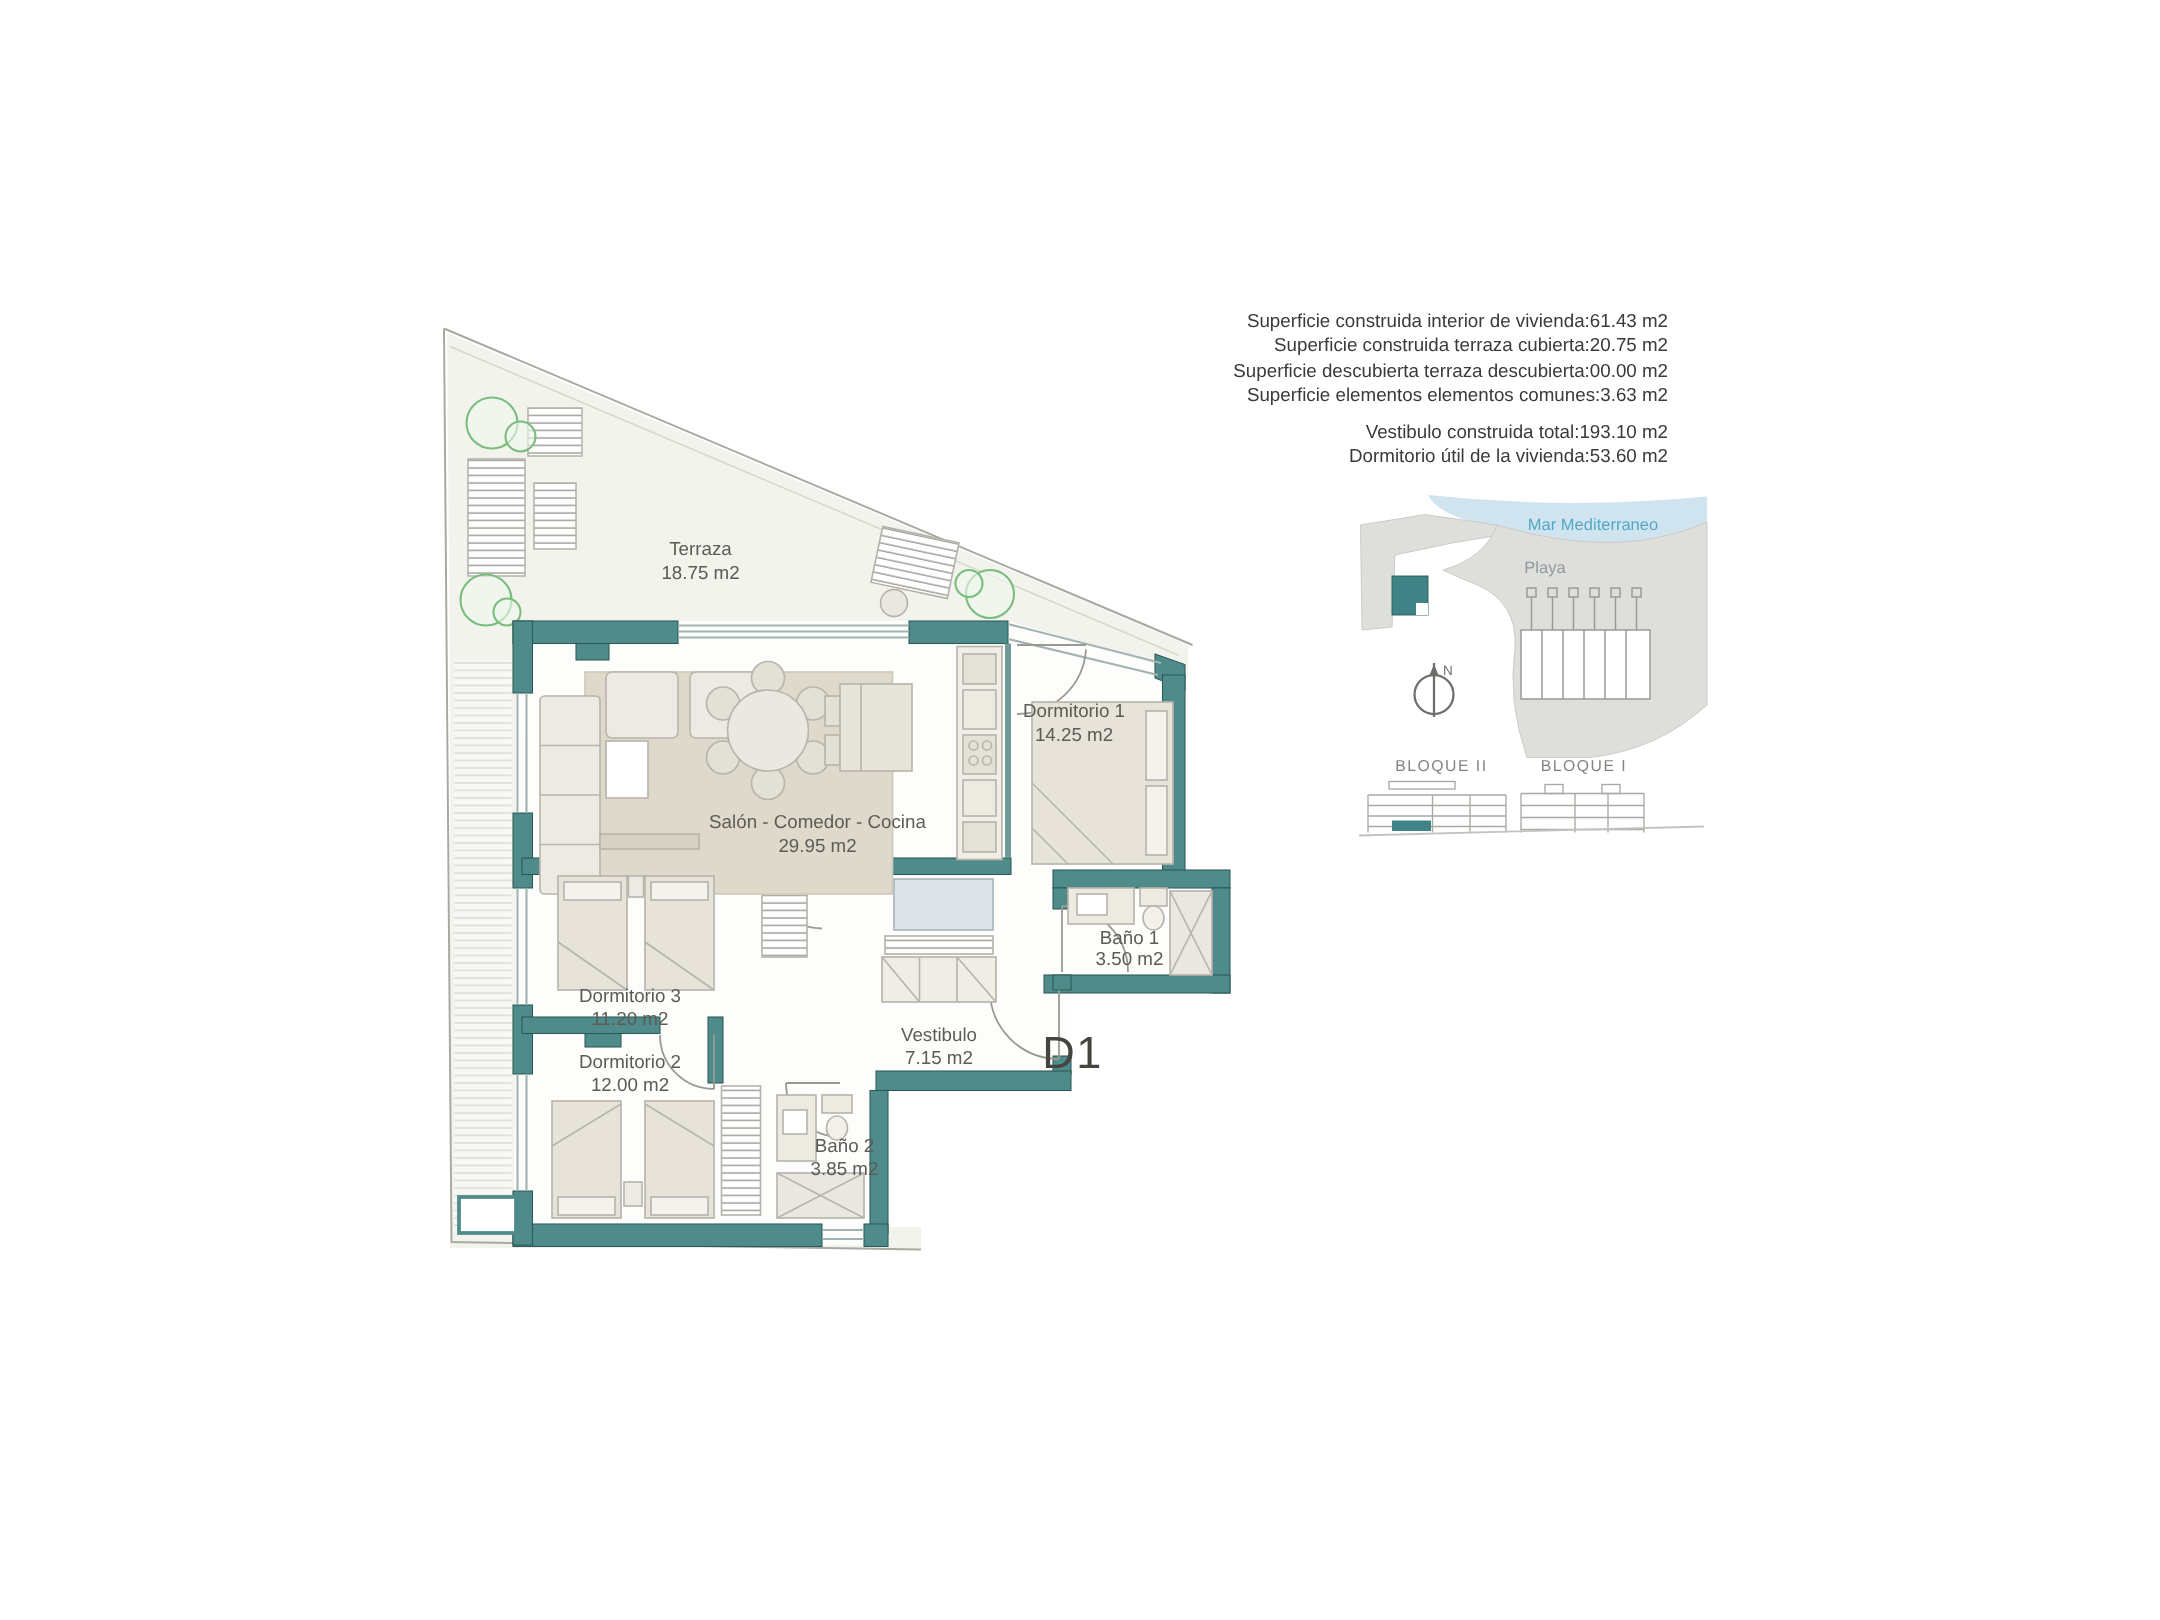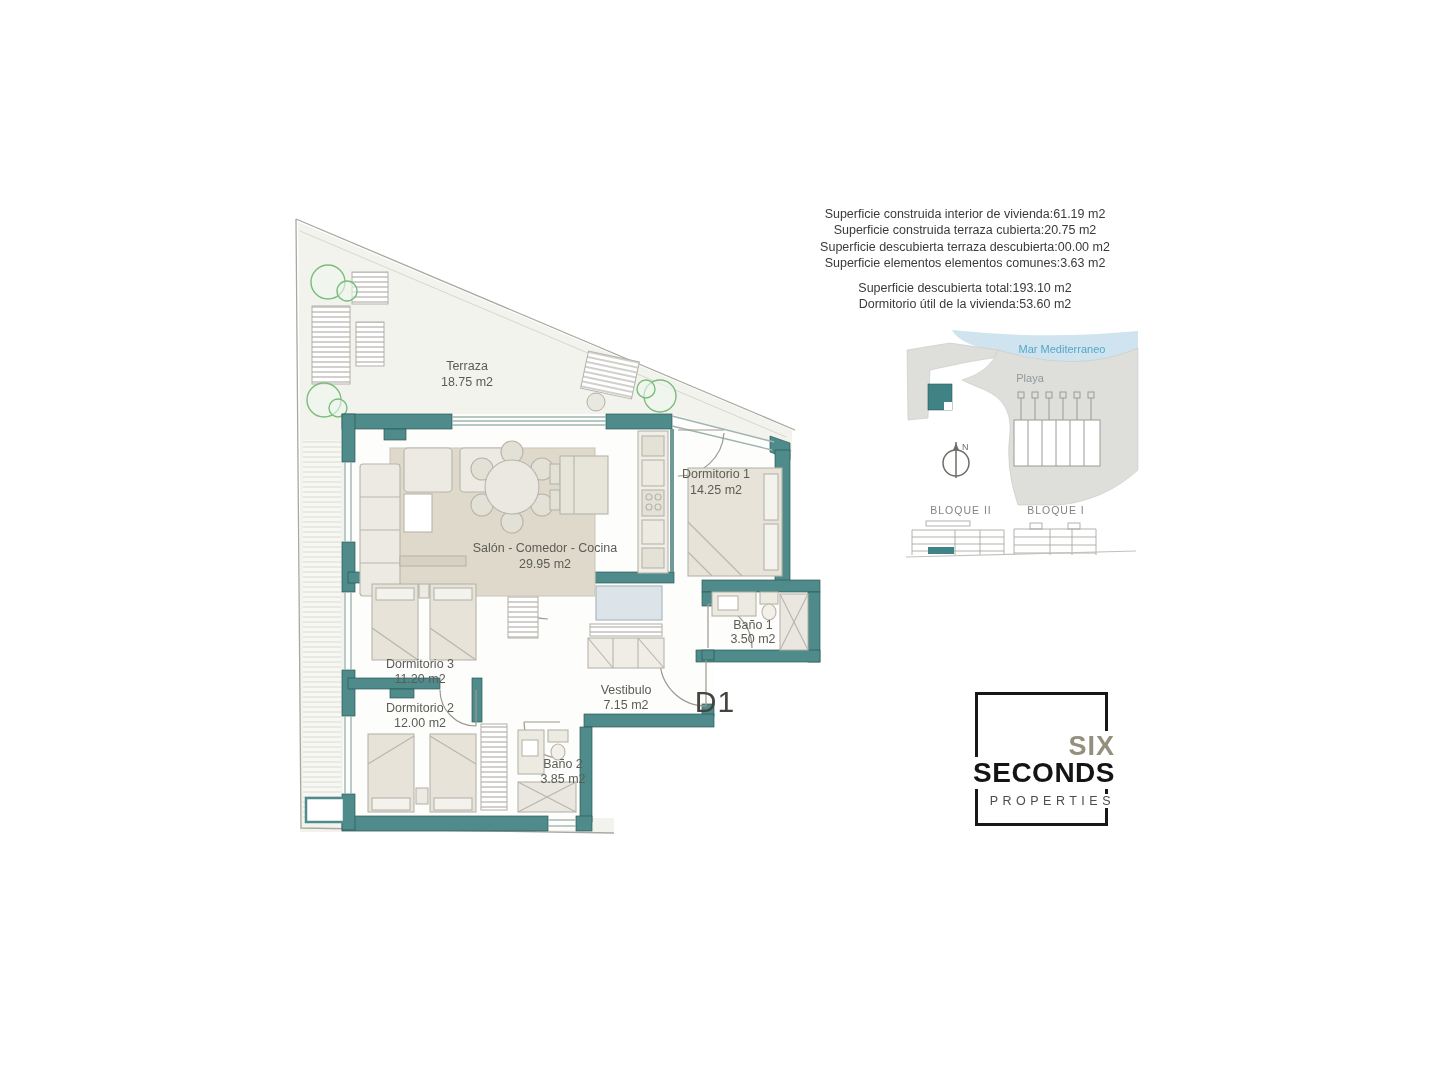--- a/index.html
+++ b/index.html
@@ -3,21 +3,21 @@
 <meta charset="utf-8">
 <style>
   html,body{margin:0;padding:0;background:#ffffff;}
   .page{position:relative;width:1440px;height:1080px;background:#ffffff;overflow:hidden;
         font-family:"Liberation Sans",sans-serif;}
   svg text{font-family:"Liberation Sans",sans-serif;}
 
   
   .surface-table{position:absolute;left:818px;top:206px;width:294px;color:#3a3a3a;
                  font-size:12.5px;line-height:16.3px;}
-  .surface-table .row{display:flex;justify-content:center;}
+  .surface-table .row{display:flex;justify-content:flex-end;}
   .surface-table .row .lbl{white-space:nowrap;}
   .surface-table .row .val{text-align:right;white-space:nowrap;}
   .surface-table .gap{height:9px;}
 
   
   .room-name,.room-area{font-size:12.5px;fill:#5c5c56;}
   .unit-label{font-size:30px;fill:#45453f;letter-spacing:1px;}
   .map-sea-label{font-size:11px;fill:#54a8c6;}
   .map-gray-label{font-size:11px;fill:#90989d;}
   .map-block-label{font-size:10.5px;fill:#83837e;letter-spacing:1px;}
@@ -344,45 +344,40 @@
           <line x1="1072" y1="529" x2="1072" y2="555"></line>
       </g>
       <line x1="906" y1="557" x2="1136" y2="551" stroke="#c2c2be" stroke-width="1.2"></line>
     </g>
   </svg>
 
   
   <div class="surface-table">
     <div class="row">
       <span class="lbl">Superficie construida interior de vivienda:</span>
-      <span class="val">61.19 m2</span>
+      <span class="val">61.43 m2</span>
     </div>
     <div class="row">
       <span class="lbl">Superficie construida terraza cubierta:</span>
       <span class="val">20.75 m2</span>
     </div>
     <div class="row">
       <span class="lbl">Superficie descubierta terraza descubierta:</span>
       <span class="val">00.00 m2</span>
     </div>
     <div class="row">
       <span class="lbl">Superficie elementos elementos comunes:</span>
       <span class="val">3.63 m2</span>
     </div>
     <div class="gap"></div>
     <div class="row">
-      <span class="lbl">Superficie descubierta total:</span>
+      <span class="lbl">Vestibulo construida total:</span>
       <span class="val">193.10 m2</span>
     </div>
     <div class="row">
       <span class="lbl">Dormitorio útil de la vivienda:</span>
       <span class="val">53.60 m2</span>
     </div>
   </div>
 
   
-  <div class="logo">
-    <span class="l1">SIX</span>
-    <span class="l2">SECONDS</span>
-    <span class="l3">PROPERTIES</span>
-  </div>
 
 </div>
 
 </body></html>

